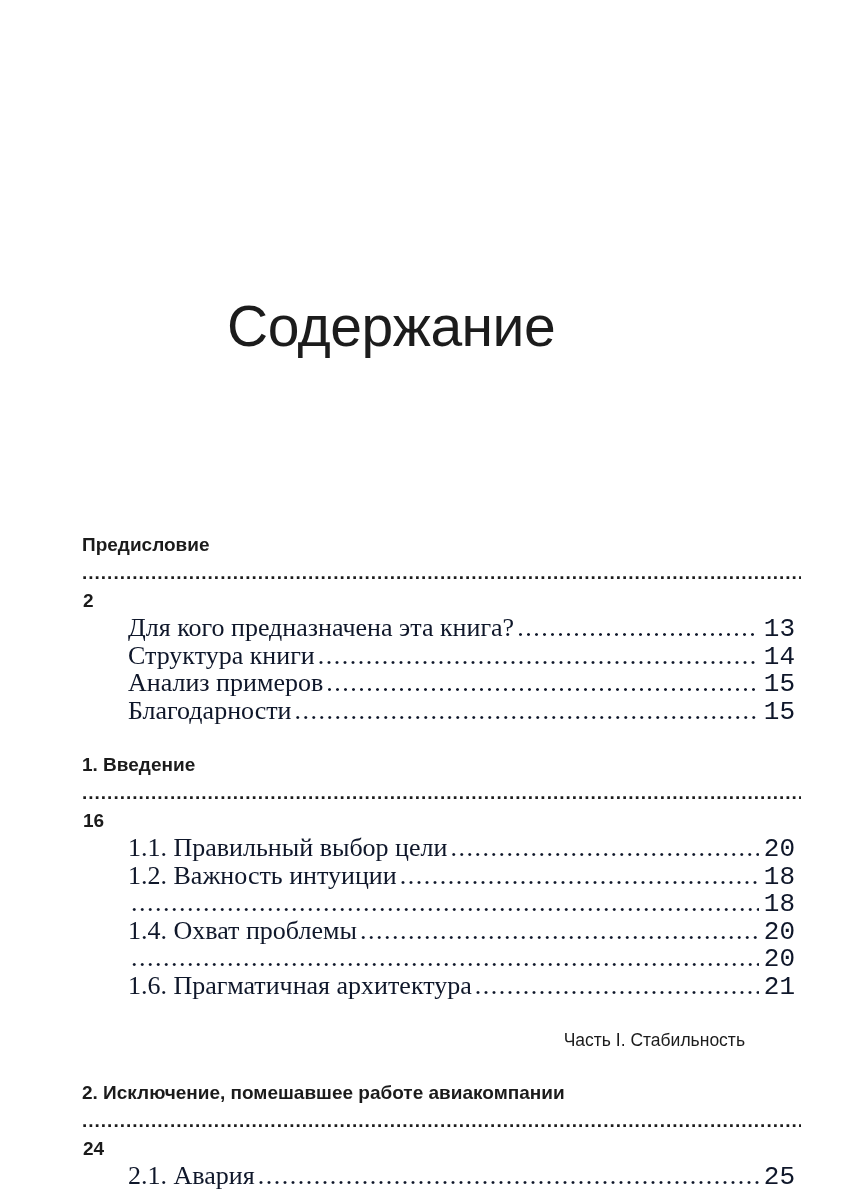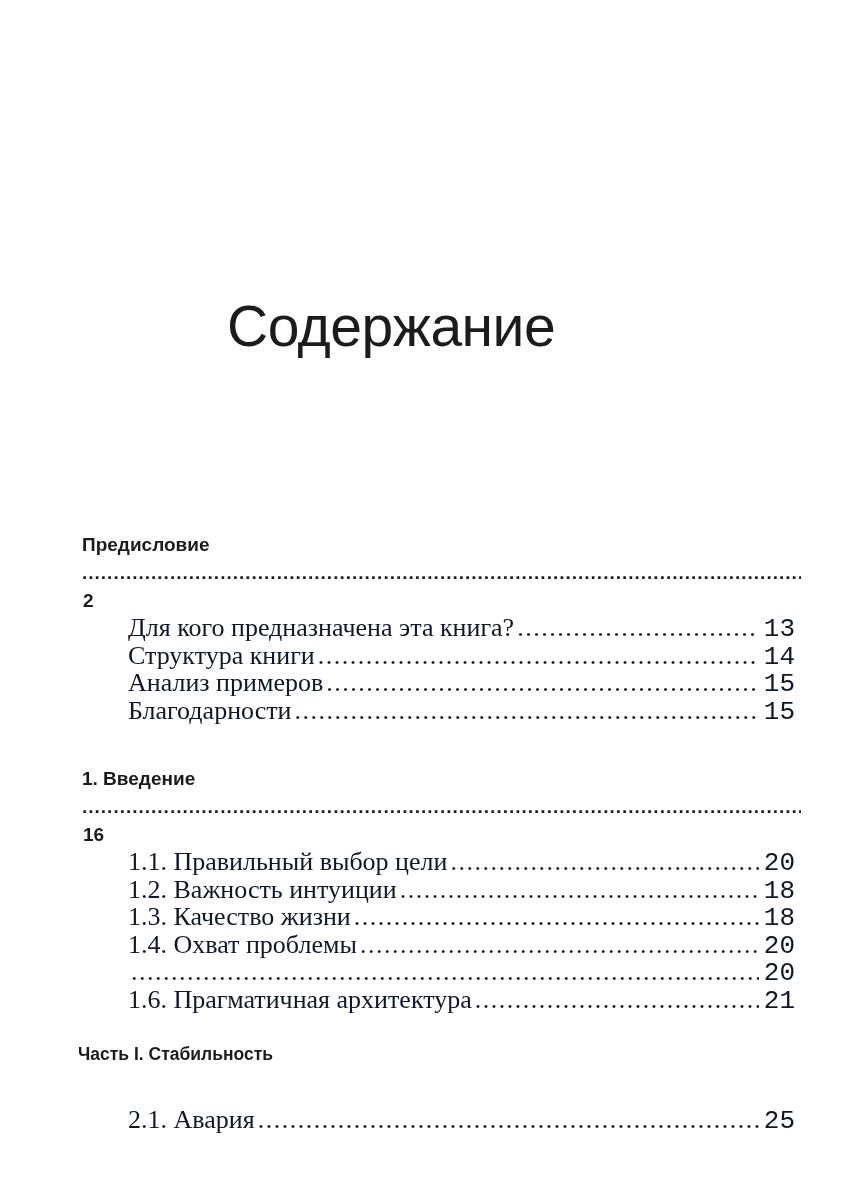--- a/index.html
+++ b/index.html
@@ -22,21 +22,21 @@
     line-height: 1;
     letter-spacing: -0.5px;
     color: #1c1c1c;
   }
   .toc {
     position: absolute;
     left: 78px;
     top: 531px;
     width: 667px;
   }
-  .section { margin-top: 40px; }
+  .section { margin-top: 26px; }
   .section:first-child { margin-top: 0; }
 
   .row {
     display: flex;
     align-items: baseline;
     width: 100%;
   }
   .label { white-space: nowrap; flex: 0 0 auto; }
   .dots {
     flex: 1 1 auto;
@@ -66,25 +66,25 @@
     font-size: 26px;
     line-height: 26.5px;
     color: #0f172a;
     padding-left: 50px;
   }
   .sub .dots { letter-spacing: 1.5px; margin-left: 3px; }
   .sub .pagenum { padding-left: 5px; font-family: Liberation Mono, monospace; }
 
   .part-heading {
     font-family: "Liberation Sans", sans-serif;
-    font-weight: 700;
+    font-weight: 400;
     font-size: 17.5px;
     line-height: 26px;
     color: #1b1b1b;
-    text-align: left;
+    text-align: right;
     margin-top: 27px;
     margin-bottom: 0;
   }
 </style>
 </head>
 <body>
 
 <div class="page">
 
   <h1 class="title">Содержание</h1>
@@ -129,21 +129,20 @@
         <span class="label">1.1. Правильный выбор цели</span>
         <span class="dots"></span>
         <span class="pagenum">20</span>
       </div>
       <div class="row sub">
         <span class="label">1.2. Важность интуиции</span>
         <span class="dots"></span>
         <span class="pagenum">18</span>
       </div>
       <div class="row sub">
-        <span class="label">1.3. Качество жизни</span>
         <span class="dots"></span>
         <span class="pagenum">18</span>
       </div>
       <div class="row sub">
         <span class="label">1.4. Охват проблемы</span>
         <span class="dots"></span>
         <span class="pagenum">20</span>
       </div>
       <div class="row sub">
         <span class="dots"></span>
@@ -152,20 +151,25 @@
       <div class="row sub">
         <span class="label">1.6. Прагматичная архитектура</span>
         <span class="dots"></span>
         <span class="pagenum">21</span>
       </div>
     </div>
 
     <div class="part-heading">Часть I. Стабильность</div>
 
     <div class="section">
+      <div class="row chapter">
+        <span class="label">2. Исключение, помешавшее работе авиакомпании</span>
+        <span class="dots"></span>
+        <span class="pagenum">24</span>
+      </div>
       <div class="row sub">
         <span class="label">2.1. Авария</span>
         <span class="dots"></span>
         <span class="pagenum">25</span>
       </div>
     </div>
 
   </div>
 </div>
 

